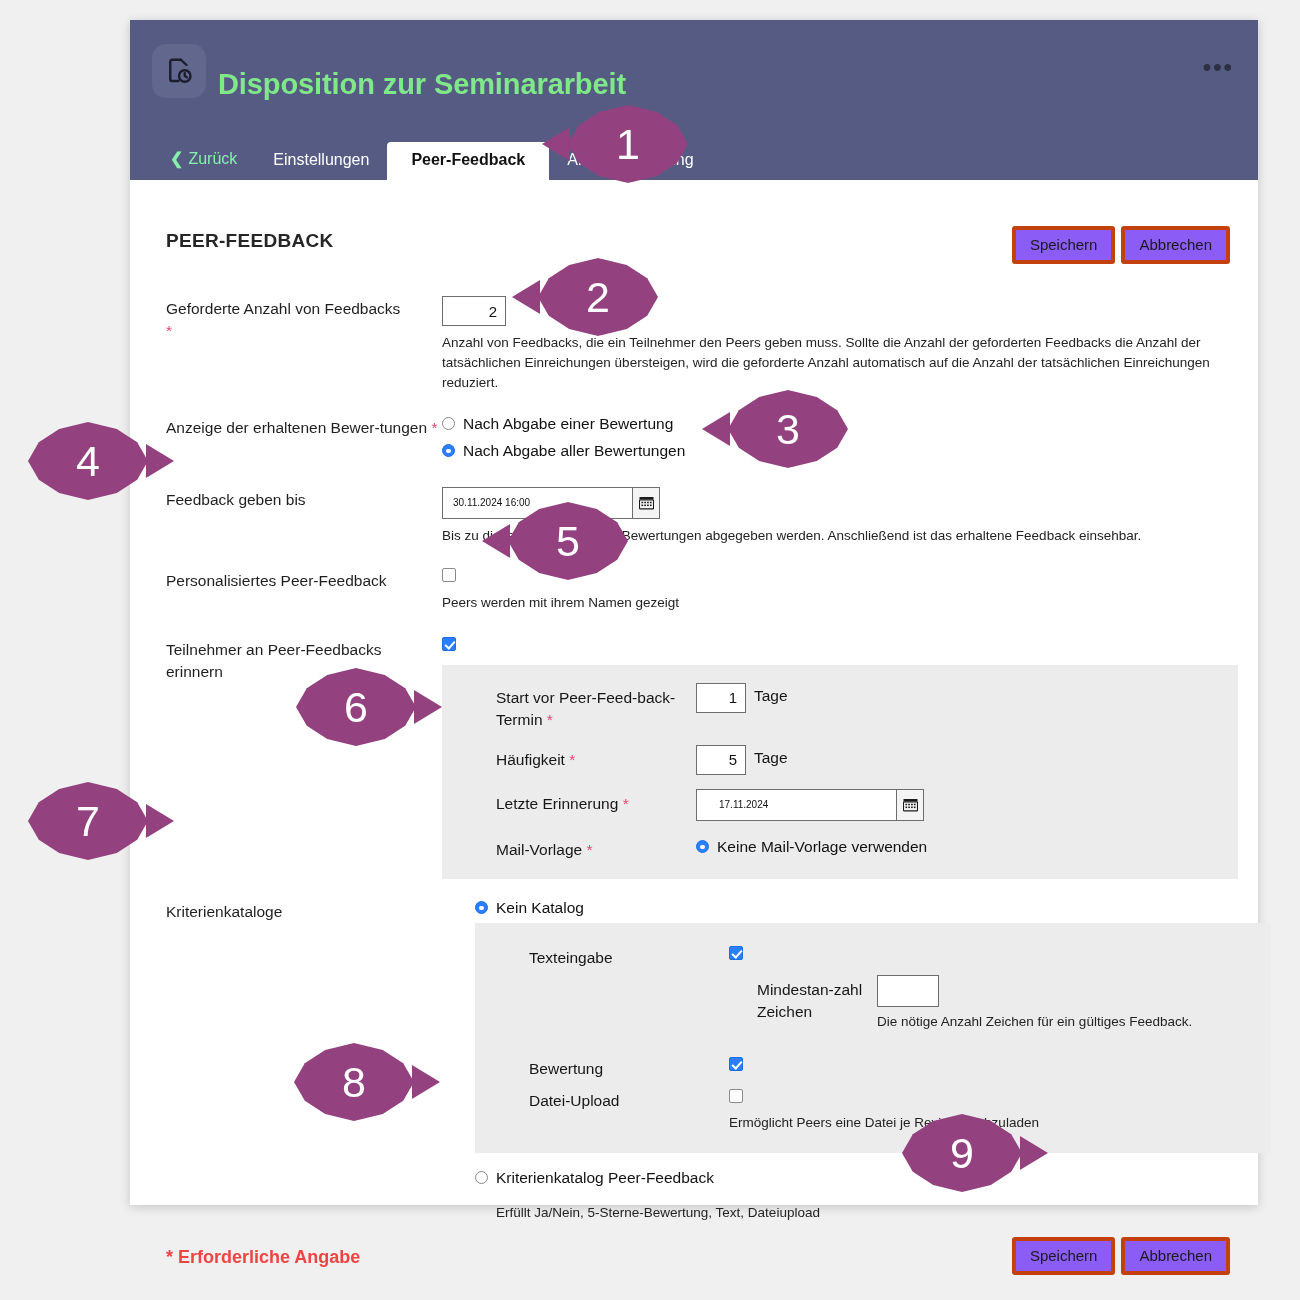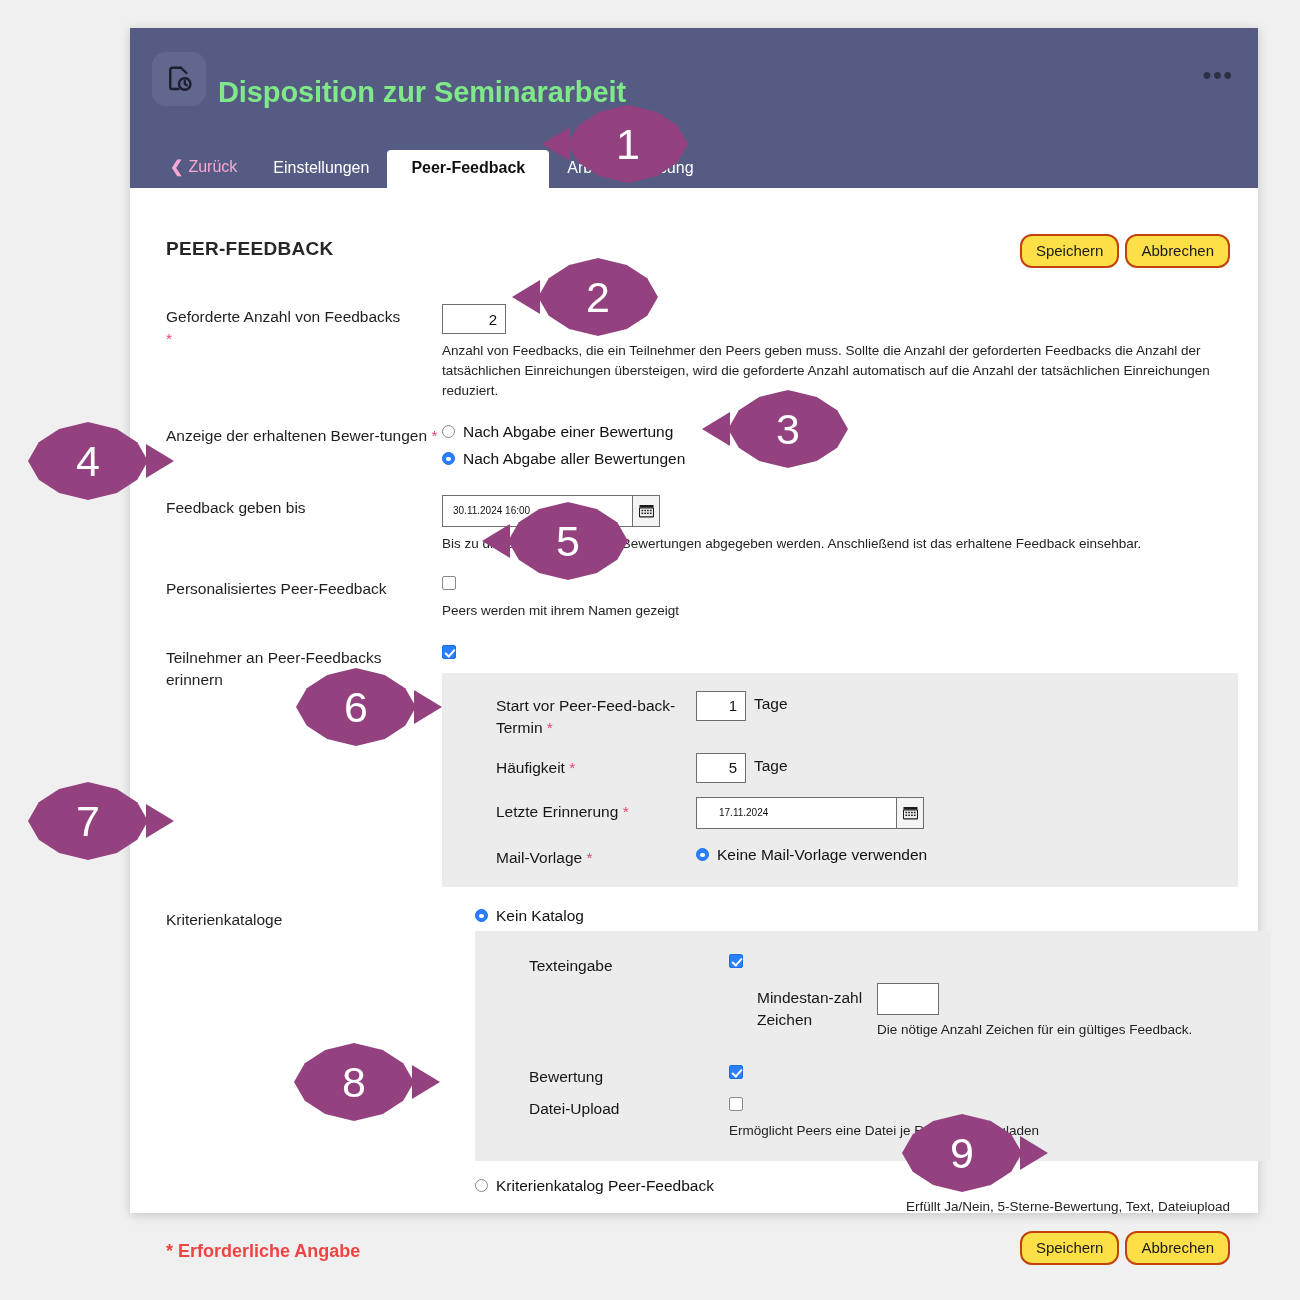--- a/index.html
+++ b/index.html
@@ -13,21 +13,21 @@
     font-family: "Liberation Sans", sans-serif;
     position: relative;
     overflow: hidden;
     -webkit-font-smoothing: antialiased;
   }
 
   
   #app-card {
     position: absolute;
     left: 130px;
-    top: 28px;
+    top: 20px;
     width: 1128px;
     height: 1185px;
     background: #ffffff;
     box-shadow: 0 2px 10px rgba(0,0,0,0.18);
   }
 
   
   #app-header {
     height: 160px;
     background: #565b83;
@@ -72,21 +72,21 @@
     left: 0;
     bottom: 0;
     height: 42px;
     width: 100%;
     display: flex;
     align-items: flex-end;
     padding-left: 40px;
     box-sizing: border-box;
   }
   .tab-back {
-    color: #f9a8d4;
+    color: #86efac;
     font-size: 16px;
     padding: 0 18px 12px 0;
     cursor: pointer;
     white-space: nowrap;
   }
   .tab-back .chev { font-weight: bold; margin-right: 5px; }
   .tab {
     color: #ffffff;
     font-size: 16px;
     padding: 9px 18px 11px 18px;
@@ -123,23 +123,23 @@
     letter-spacing: 0.3px;
   }
   .btn-row-top {
     position: absolute;
     right: 0;
     top: -4px;
     display: flex;
     gap: 6px;
   }
   .btn {
-    background: #fde047;
-    border: 2px solid #c2410c;
-    border-radius: 12px;
+    background: #8b5cf6;
+    border: 4px solid #c2410c;
+    border-radius: 3px;
     font-size: 15px;
     color: #1a1a1a;
     padding: 7px 14px 8px 14px;
     font-family: "Liberation Sans", sans-serif;
     cursor: pointer;
     line-height: 1;
   }
 
   .req { color: #e8446c; }
 
@@ -532,21 +532,21 @@
               <div class="hint" style="margin-top:6px;">Ermöglicht Peers eine Datei je Review hochzuladen</div>
             </div>
           </div>
 
         </div>
 
         <div class="opt" style="margin-top:16px; margin-bottom:2px;">
           <span class="radio"></span>
           <span>Kriterienkatalog Peer-Feedback</span>
         </div>
-        <div class="hint" style="margin-left:21px; margin-top:2px;text-align:right;">Erfüllt Ja/Nein, 5-Sterne-Bewertung, Text, Dateiupload</div>
+        <div class="hint" style="margin-left:21px; margin-top:16px;">Erfüllt Ja/Nein, 5-Sterne-Bewertung, Text, Dateiupload</div>
 
       </div>
     </div>
 
     <div class="row" style="margin-top:24px; position:relative;">
       <div id="footnote">* Erforderliche Angabe</div>
       <div style="position:absolute; right:0; top:-10px; display:flex; gap:6px;">
         <button class="btn">Speichern</button>
         <button class="btn">Abbrechen</button>
       </div>

